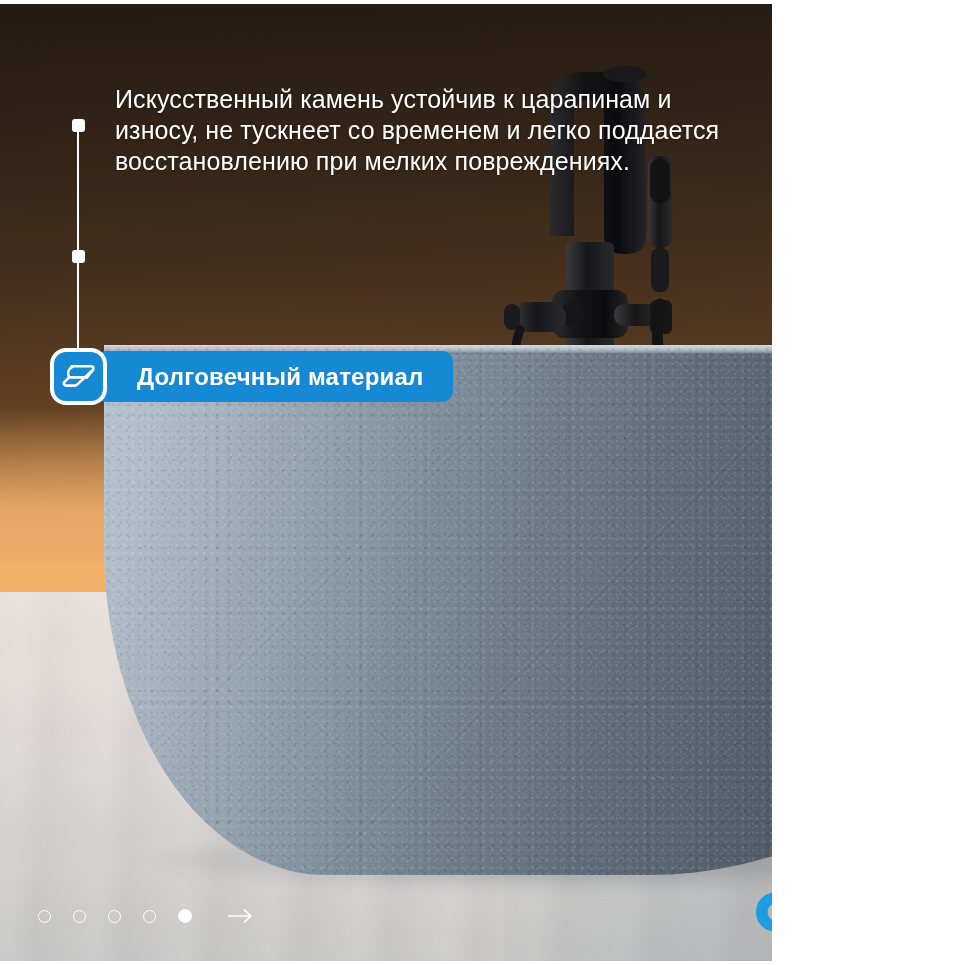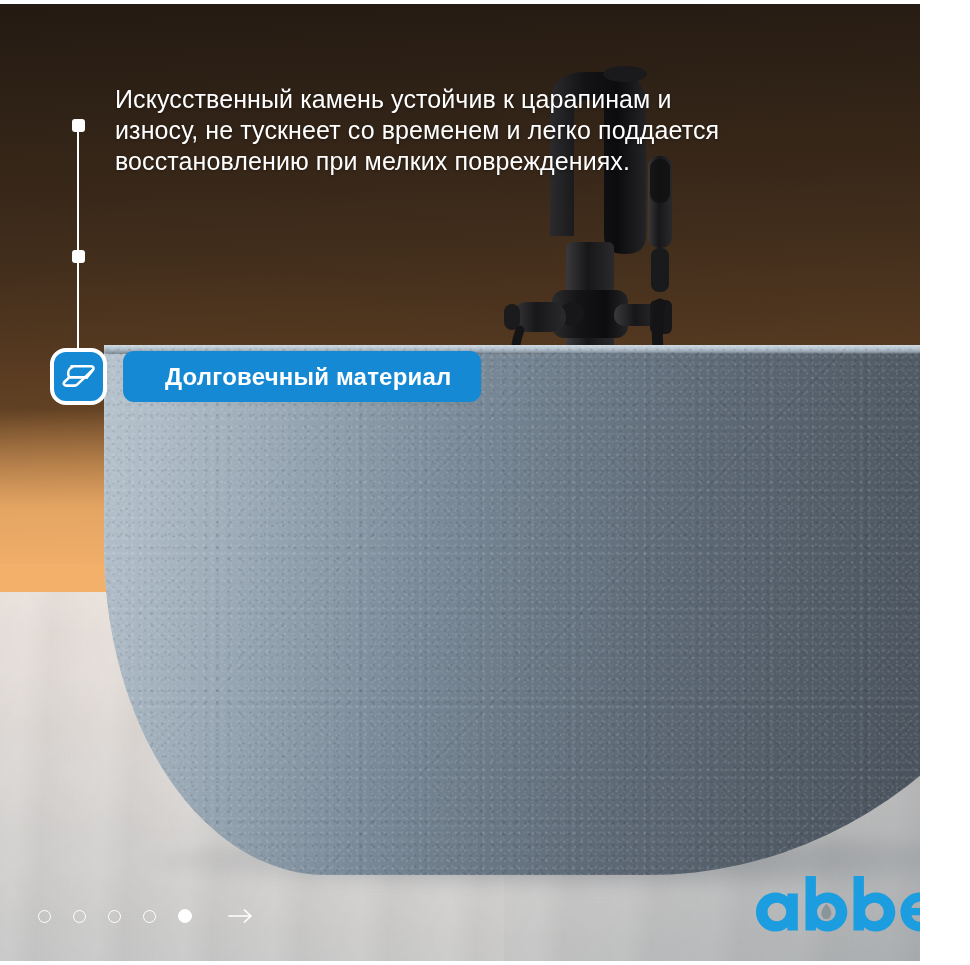--- a/index.html
+++ b/index.html
@@ -1,20 +1,20 @@
 <!DOCTYPE html>
 <html><head>
 <meta charset="utf-8">
 <style>
   * { margin:0; padding:0; box-sizing:border-box; }
   html,body { background:#ffffff; }
 
   .stage {
     position:relative;
-    width:920px;
+    width:772px;
     height:965px;
     overflow:hidden;
     background:#ffffff;
     font-family:"Liberation Sans", sans-serif;
   }
 
   
   .photo {
     position:absolute;
     left:0; top:4px;
@@ -147,21 +147,21 @@
     letter-spacing:.1px;
     text-shadow:0 1px 3px rgba(0,0,0,.35);
     white-space:pre-line;
   }
   .para.p1 { top:84px;  width:660px; }
   .para.p2 { top:214px; width:620px; }
 
   
   .badge-row {
     position:absolute; left:50px; top:348px;
-    display:flex; align-items:center;gap:28px;
+    display:flex; align-items:center;
   }
   .badge-icon {
     position:relative;
     width:57px; height:57px;
     border-radius:16px;
     background:#1589d4;
     border:4px solid #ffffff;
     display:flex; align-items:center; justify-content:center;
     z-index:2;
     flex:0 0 auto;

